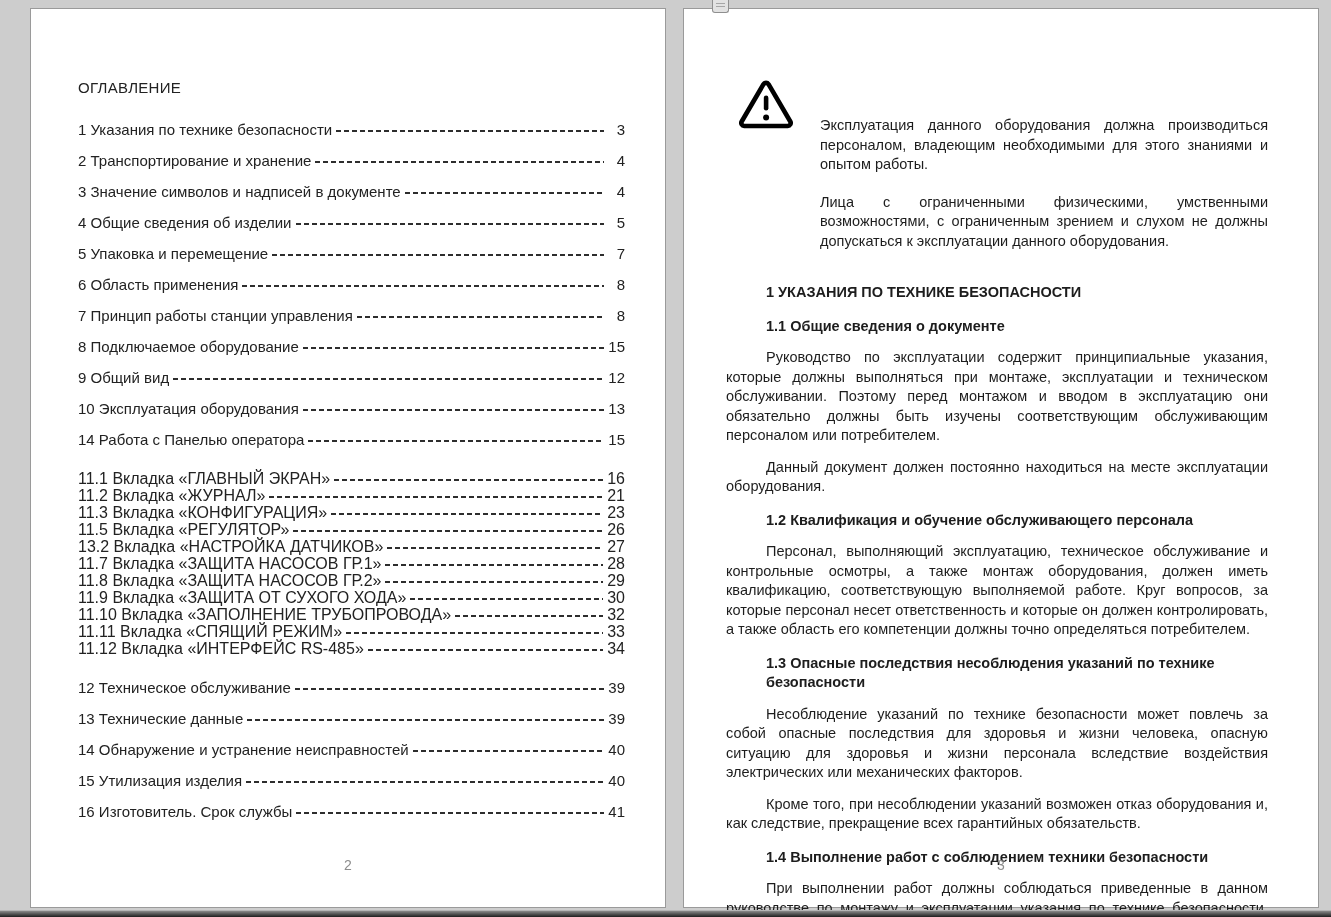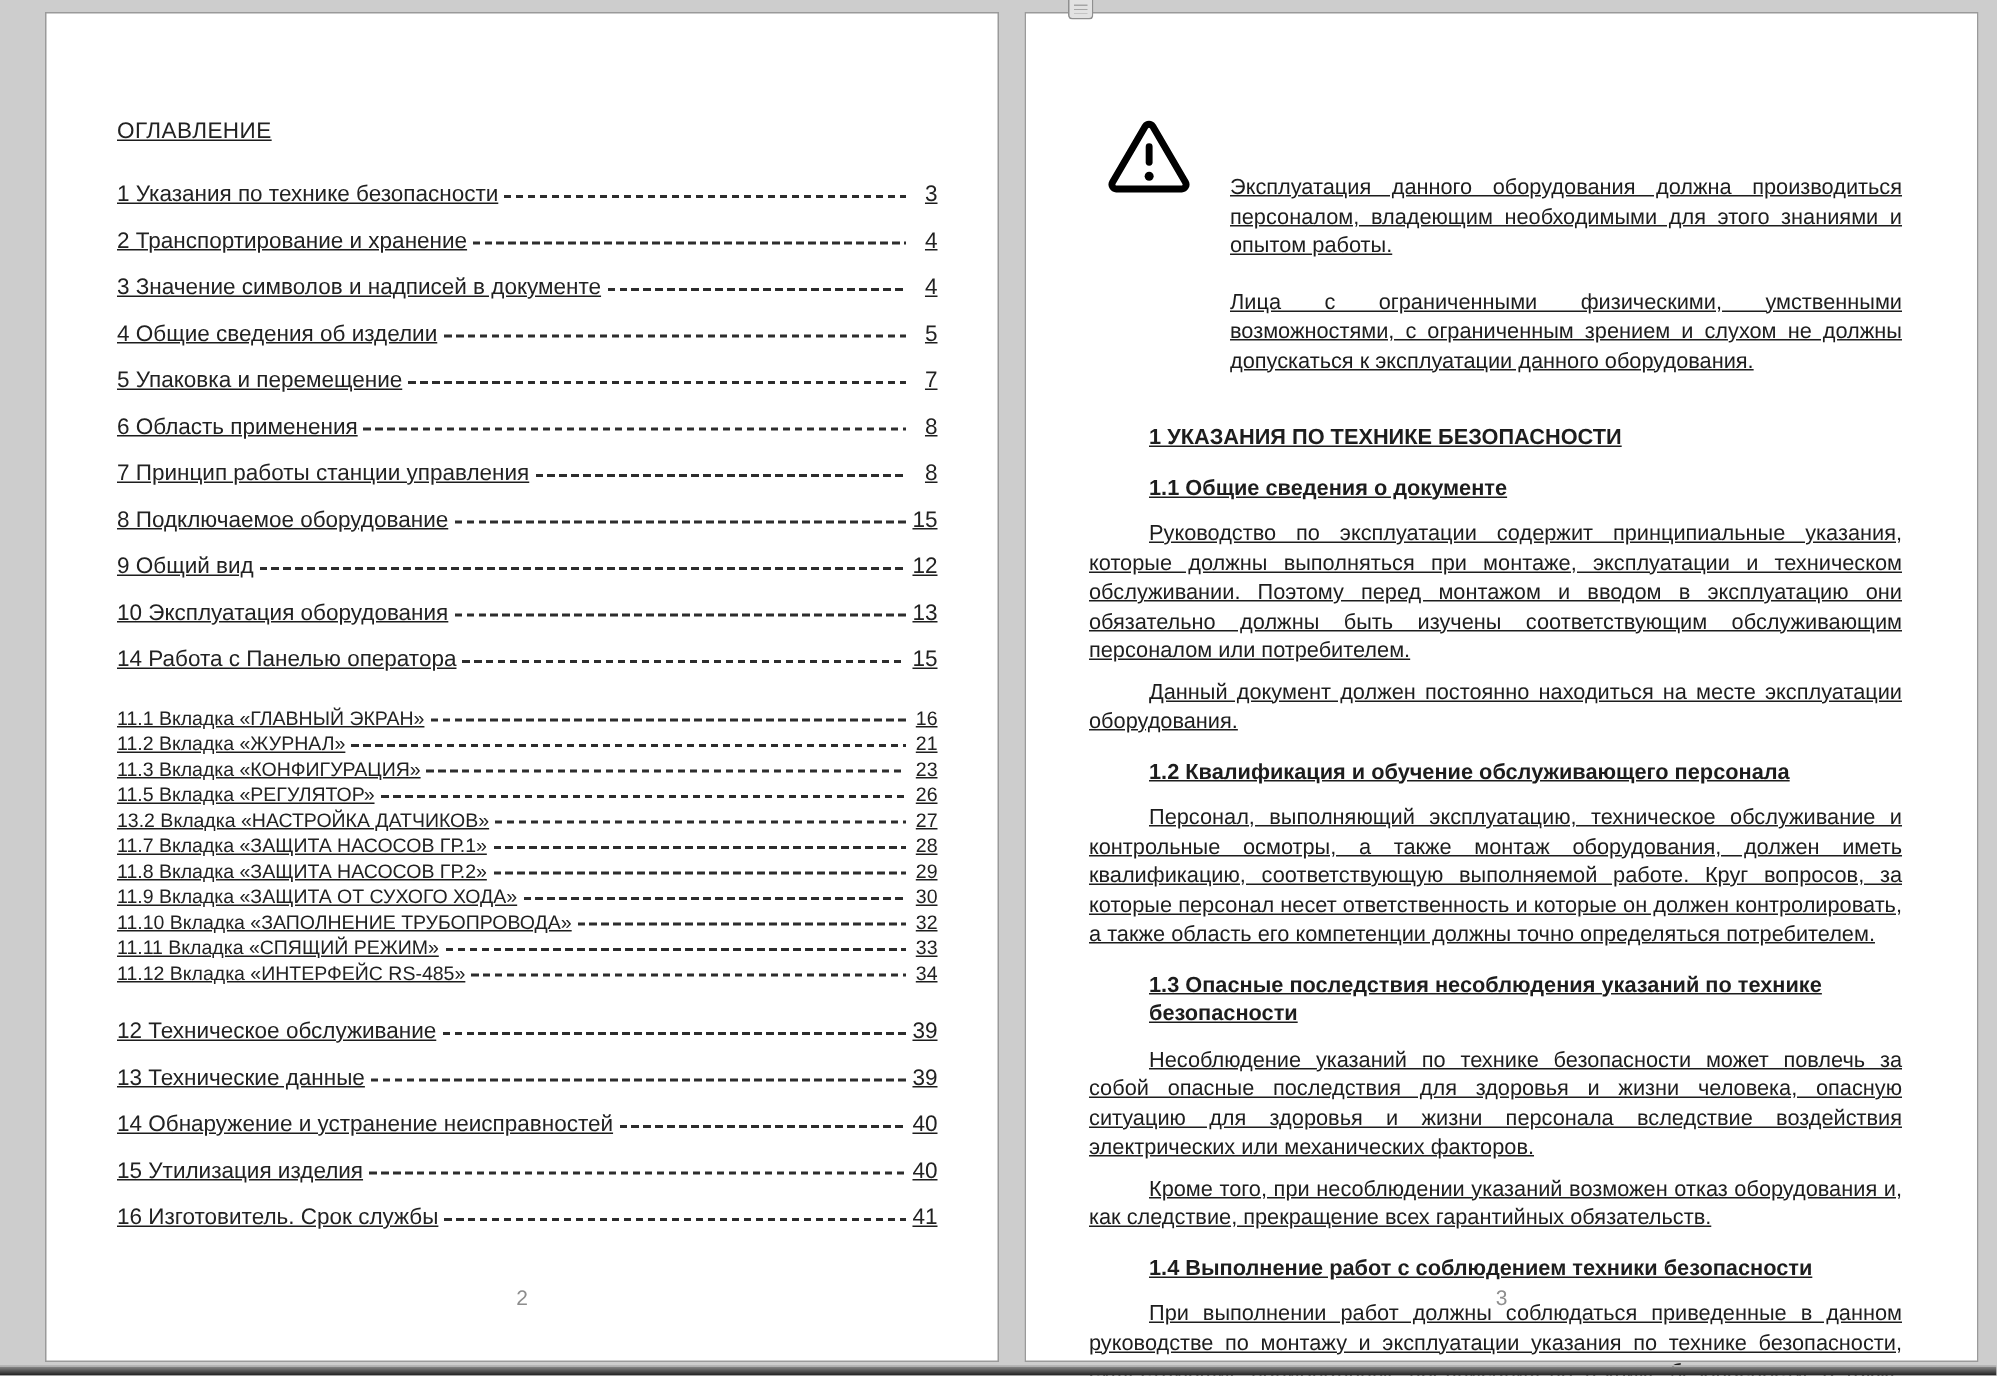--- a/index.html
+++ b/index.html
@@ -10,50 +10,49 @@
     background: #cdcdcd;
     font-family: "Liberation Sans", "DejaVu Sans", sans-serif;
     overflow: hidden;
     color: #1d1d1d;
   }
   .page {
     position: absolute; top: 8px;
     width: 636px; height: 900px;
     background: #ffffff;
     border: 1px solid #9a9a9a;
-    text-decoration: underline;
   }
   .page-left  { left: 30px; }
   .page-right { left: 683px; }
   .page-number {
     position: absolute; bottom: 34px; left: 0; right: 0;
     text-align: center; font-size: 14px; color: #8d8d8d;
   }
 
   
   .toc { padding: 70px 40px 0 47px; color: #222; }
   .toc-title { font-size: 15px; margin: 0 0 18px 0; letter-spacing: 0.3px; }
   .toc-row { display: flex; align-items: center; height: 31px; font-size: 15px; }
-  .toc-row.sub { height: 17px; font-size: 13px; }
+  .toc-row.sub { height: 17px; font-size: 16px; }
   .toc-label { white-space: nowrap; }
   .toc-leader {
     flex: 1; height: 2px; margin: 2px 4px 0 4px;
     background: repeating-linear-gradient(to right, #2d2d2d 0 5px, transparent 5px 8px);
   }
   .toc-page { white-space: nowrap; min-width: 17px; text-align: right; }
   .toc-gap { height: 15px; }
 
   
   .doc { padding: 68px 50px 0 42px; font-size: 14.5px; line-height: 19.5px; }
   .warning-block { display: flex; margin-bottom: 14px; }
   .warning-icon { flex: 0 0 58px; margin-left: 12px; margin-right: 24px; padding-top: 2px; }
   .warning-texts { flex: 1; margin-top: 39px; }
   .warning-texts p { margin: 0 0 18px 0; text-align: justify; }
   .sec-heading { font-weight: bold; font-size: 14.5px; margin: 14px 0 11px 40px; text-align: left; }
-  .doc p.body { margin: 0 0 8px 0; text-indent: 40px; text-align: justify; }
+  .doc p.body { margin: 12px 0 8px 0; text-indent: 40px; text-align: justify; }
 
   
   .scroll-widget {
     position: absolute; left: 712px; top: 0;
     width: 17px; height: 13px;
     background: #e2e2e2;
     border: 1px solid #8f8f8f; border-top: none;
     border-radius: 0 0 3px 3px;
   }
   .scroll-widget::after {

